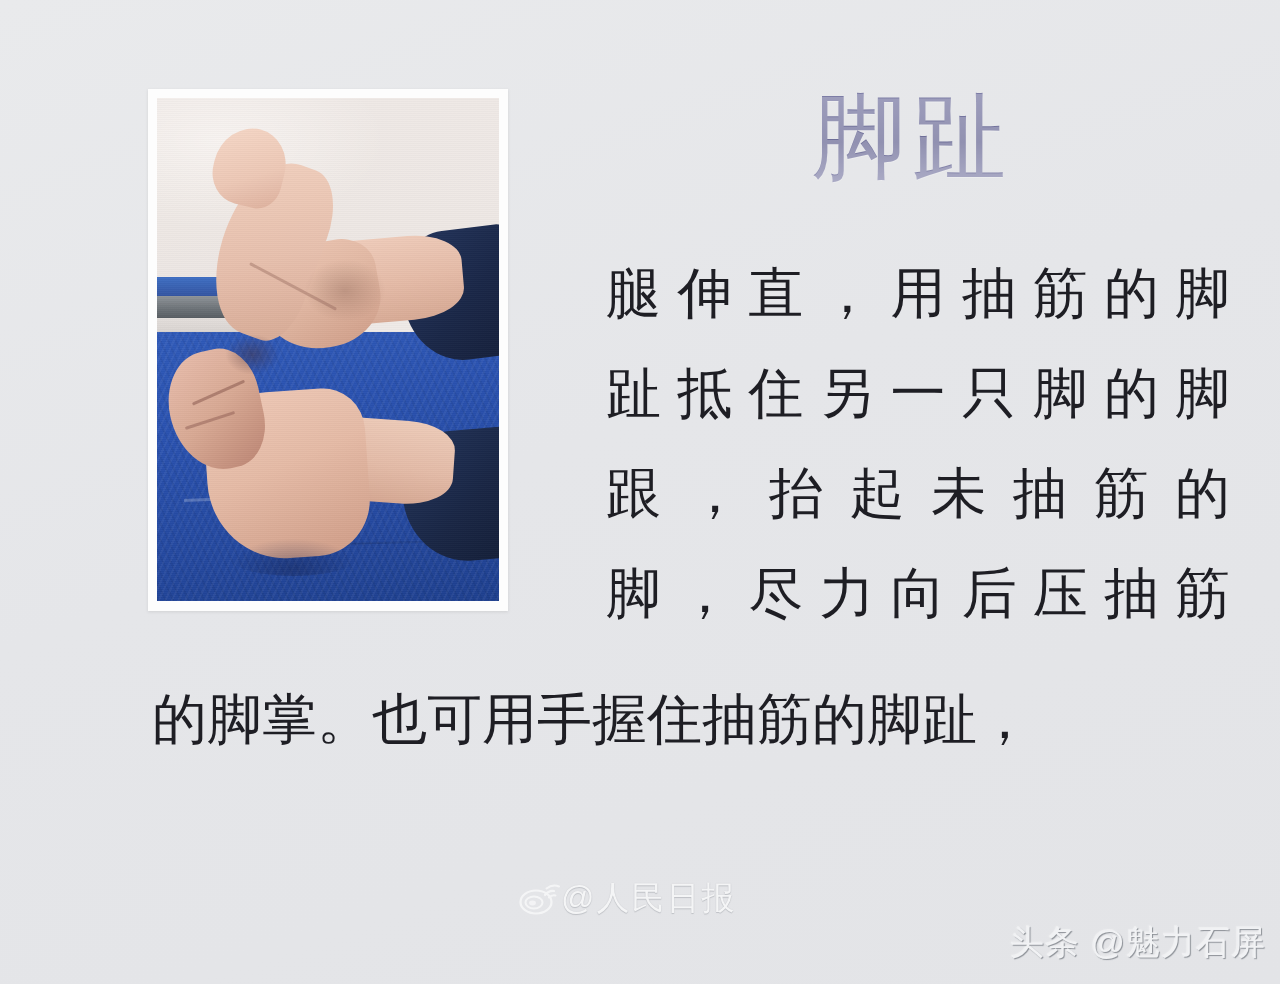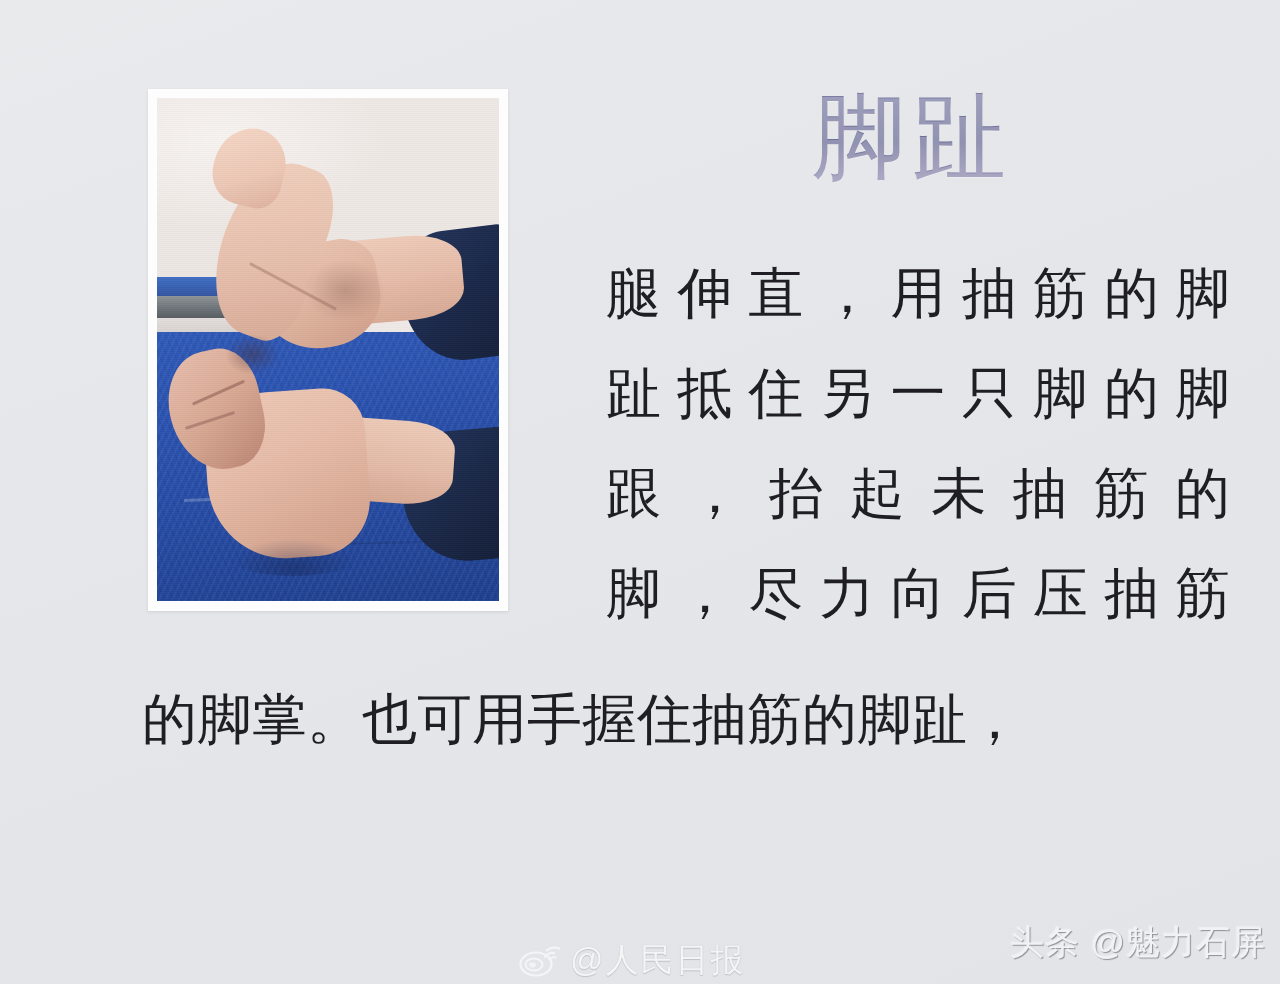--- a/index.html
+++ b/index.html
@@ -223,21 +223,21 @@
 
   
   .body-col {
     position: absolute;
     left: 606px;
     top: 243px;
     width: 624px;
   }
   .body-wide {
     position: absolute;
-    left: 142px;
+    left: 152px;
     top: 668px;
     width: 1090px;
   }
   .tline {
     font-family: "Liberation Sans", "DejaVu Sans", sans-serif;
     font-size: 55px;
     line-height: 100px;
     color: #1e1e24;
     white-space: nowrap;
     letter-spacing: 0px;
@@ -248,24 +248,23 @@
     justify-content: space-between;
   }
   .tline.justify > span { display: inline-block; }
 
   .body-wide .tline { line-height: 102px; font-size: 55px; }
 
   
   .wm-weibo {
     position: absolute;
     left: 519px;
-    top: 938px;
+    top: 876px;
     display: flex;
     align-items: center;
-    gap: 9px;
     opacity: 0.62;
   }
   .wm-weibo .wb-icon { width: 42px; height: 34px; display: block; }
   .wm-weibo .wb-text {
     font-family: "Liberation Sans", "DejaVu Sans", sans-serif;
     font-size: 33px;
     color: #ffffff;
     letter-spacing: 2px;
     text-shadow: 0 1px 1px rgba(150,153,160,0.75), 0 0 1px rgba(130,133,140,0.6);
     white-space: nowrap;

